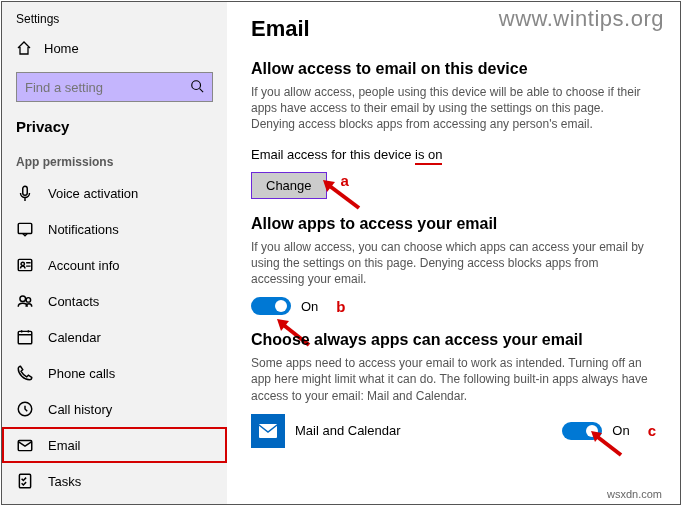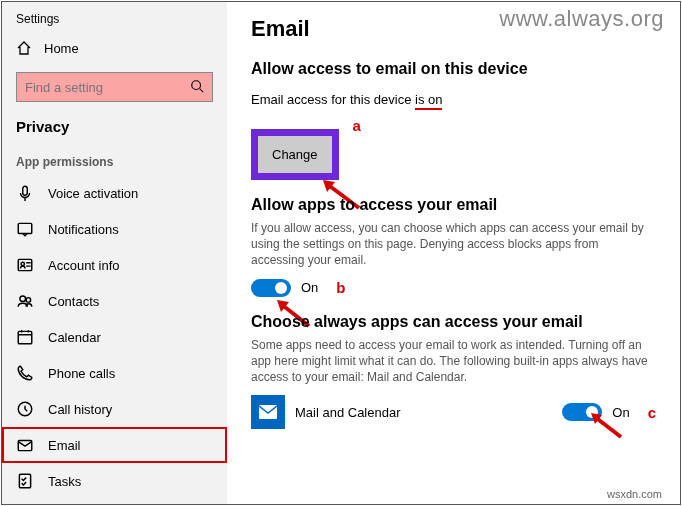--- a/index.html
+++ b/index.html
@@ -22,21 +22,21 @@
     font-size: 13px;
     position:relative;
   }
   .win-title { font-size: 12px; padding: 2px 0 8px 14px; color:#000;}
   .home-row { display:flex; align-items:center; padding: 6px 14px; gap:12px; cursor:pointer;}
   .home-row .icon { width:16px; height:16px; display:flex; align-items:center; justify-content:center;}
   .home-row span.label { font-size:13px;}
   .search-box {
     margin: 10px 14px 12px 14px;
     border: 1px solid #888;
-    background: #fca5a5;
+    background: #c4b5fd;
     height: 30px;
     display:flex; align-items:center; justify-content:space-between;
     padding: 0 8px;
   }
   .search-box input {
     border:none; outline:none; background:transparent; font-size:13px; width: 150px; color:#666;
   }
   .search-box .sicon { color:#555; font-size:14px;}
   .section-title { font-weight:600; font-size:15px; padding: 4px 14px 10px 14px;}
   .group-label { color:#5a5a5a; font-size:12px; padding: 10px 14px 6px 14px; font-weight: bold;}
@@ -58,22 +58,22 @@
     height:100%;
     overflow:hidden;
     position:relative;
   }
   .page-h1 { font-size:22px; font-weight:600; margin-bottom:18px;}
   .page-h2 { font-size:16px; font-weight:600; margin: 6px 0 6px 0;}
   .desc { font-size:12px; color:#555; line-height:1.35; max-width: 400px;}
   .status-line { font-size:13px; margin-top:14px; }
   .status-line .ul { border-bottom: 2px solid #d40000; padding-bottom:1px;}
   .btn {
-    display:inline-block; background:#ccc; border:7px solid #6d28d9;
-    padding: 11px 14px; font-size:13px; margin-top:18px; cursor:pointer;
+    display:inline-block; background:#ccc; border:1px solid #6d28d9;
+    padding: 5px 14px; font-size:13px; margin-top:6px; cursor:pointer;
   }
   .annot { color:#d40000; font-weight:700; font-size:15px;}
   .toggle {
     width:40px; height:18px; border-radius:10px; background:#0078d4;
     position:relative; display:inline-block; vertical-align:middle; cursor:pointer;
   }
   .toggle .knob {
     width:12px; height:12px; background:#fff; border-radius:50%;
     position:absolute; top:3px; right:4px;
   }
@@ -211,26 +211,27 @@
         <svg class="icn" viewBox="0 0 16 16">
             <rect x="3" y="2" width="10" height="12" rx="1"></rect>
             <path d="M5 6l1.5 1.5L9 5M5 10l1.5 1.5L9 9"></path>
           </svg>
       </span>
       <span>Tasks</span>
     </div>
   </div>
 
   <div class="content">
-    <div class="watermark">www.always.org</div>
+    <div class="watermark">www.wintips.org</div>
 
     <h1 class="page-h1">Email</h1>
 
     <div class="section-block">
       <h2 class="page-h2">Allow access to email on this device</h2>
+      <p class="desc">If you allow access, people using this device will be able to choose if their apps have access to their email by using the settings on this page. Denying access blocks apps from accessing any person's email.</p>
       <p class="status-line">
         <span>Email access for this device </span><span class="ul">is on</span>
       </p>
       <div style="display:flex; align-items:flex-start; gap:14px; margin-top:4px;">
         <button class="btn">Change</button>
         <span class="annot" style="margin-top:6px;">a</span>
       </div>
       <svg class="arrow" style="left:70px; top:118px;" width="40" height="32" viewBox="0 0 40 32">
         <path d="M38 30 L6 6" stroke="#d40000" stroke-width="4" fill="none"></path>
         <path d="M2 2 L14 4 L6 14 Z" fill="#d40000"></path>

